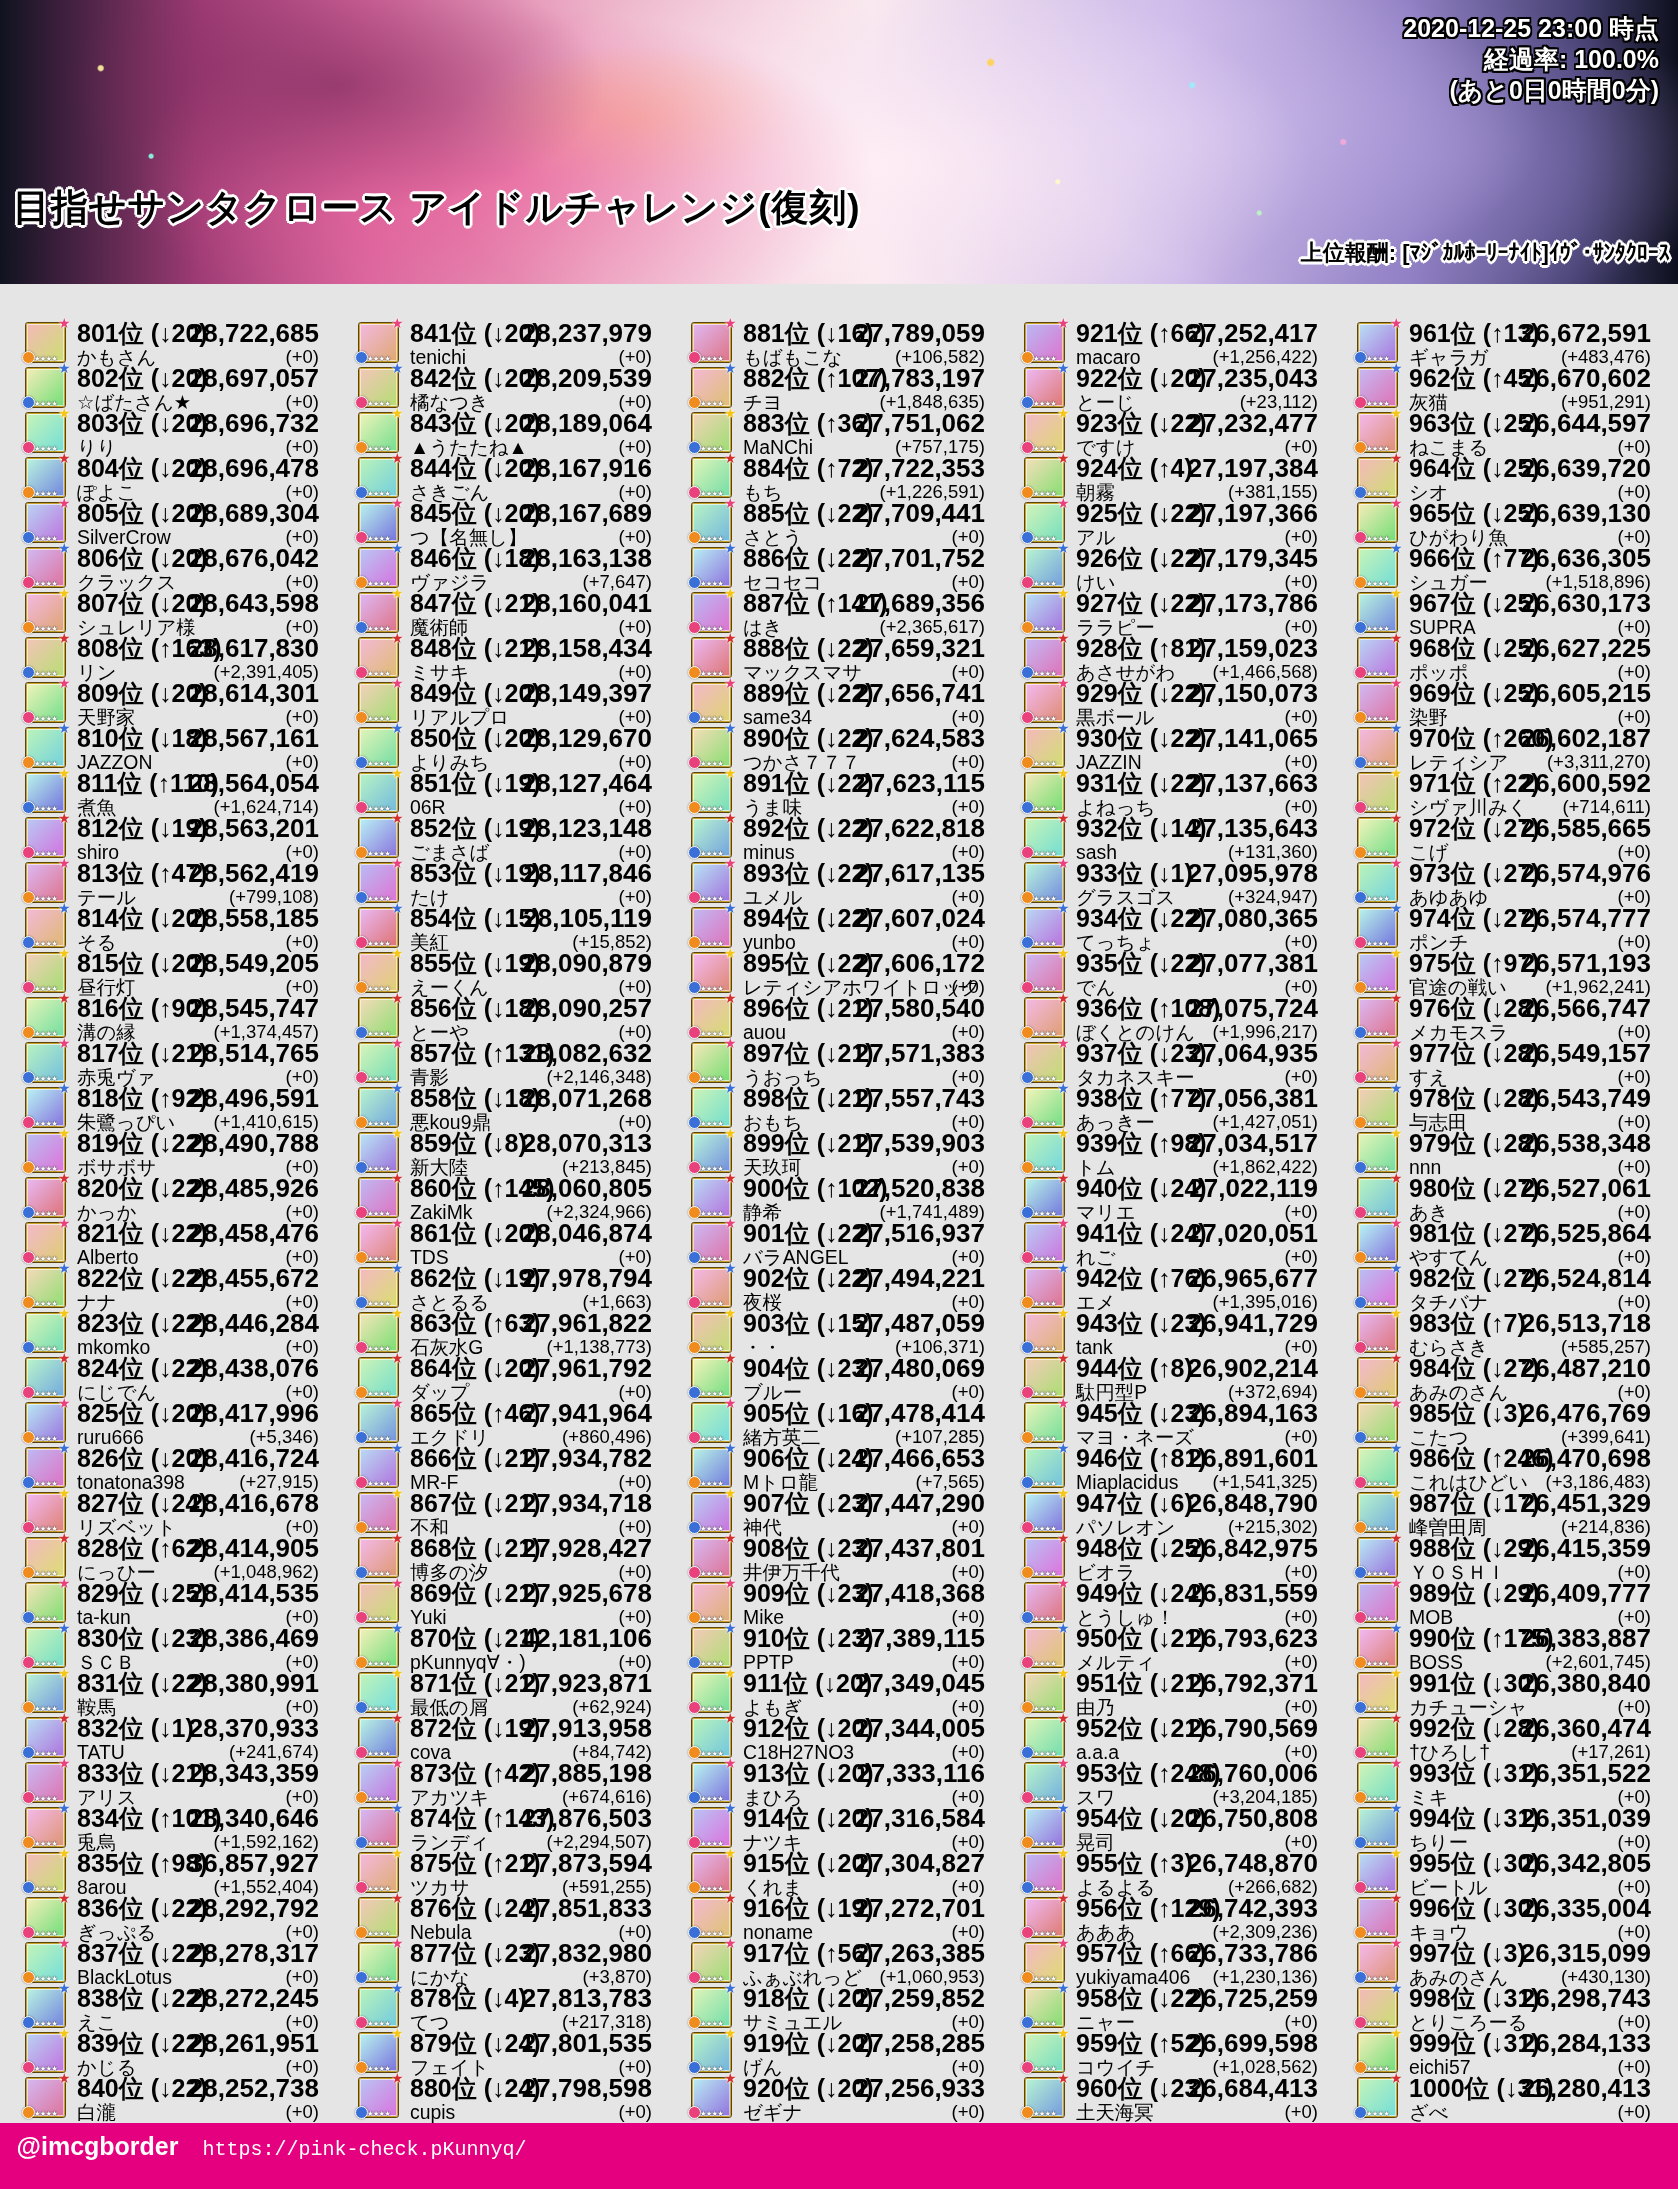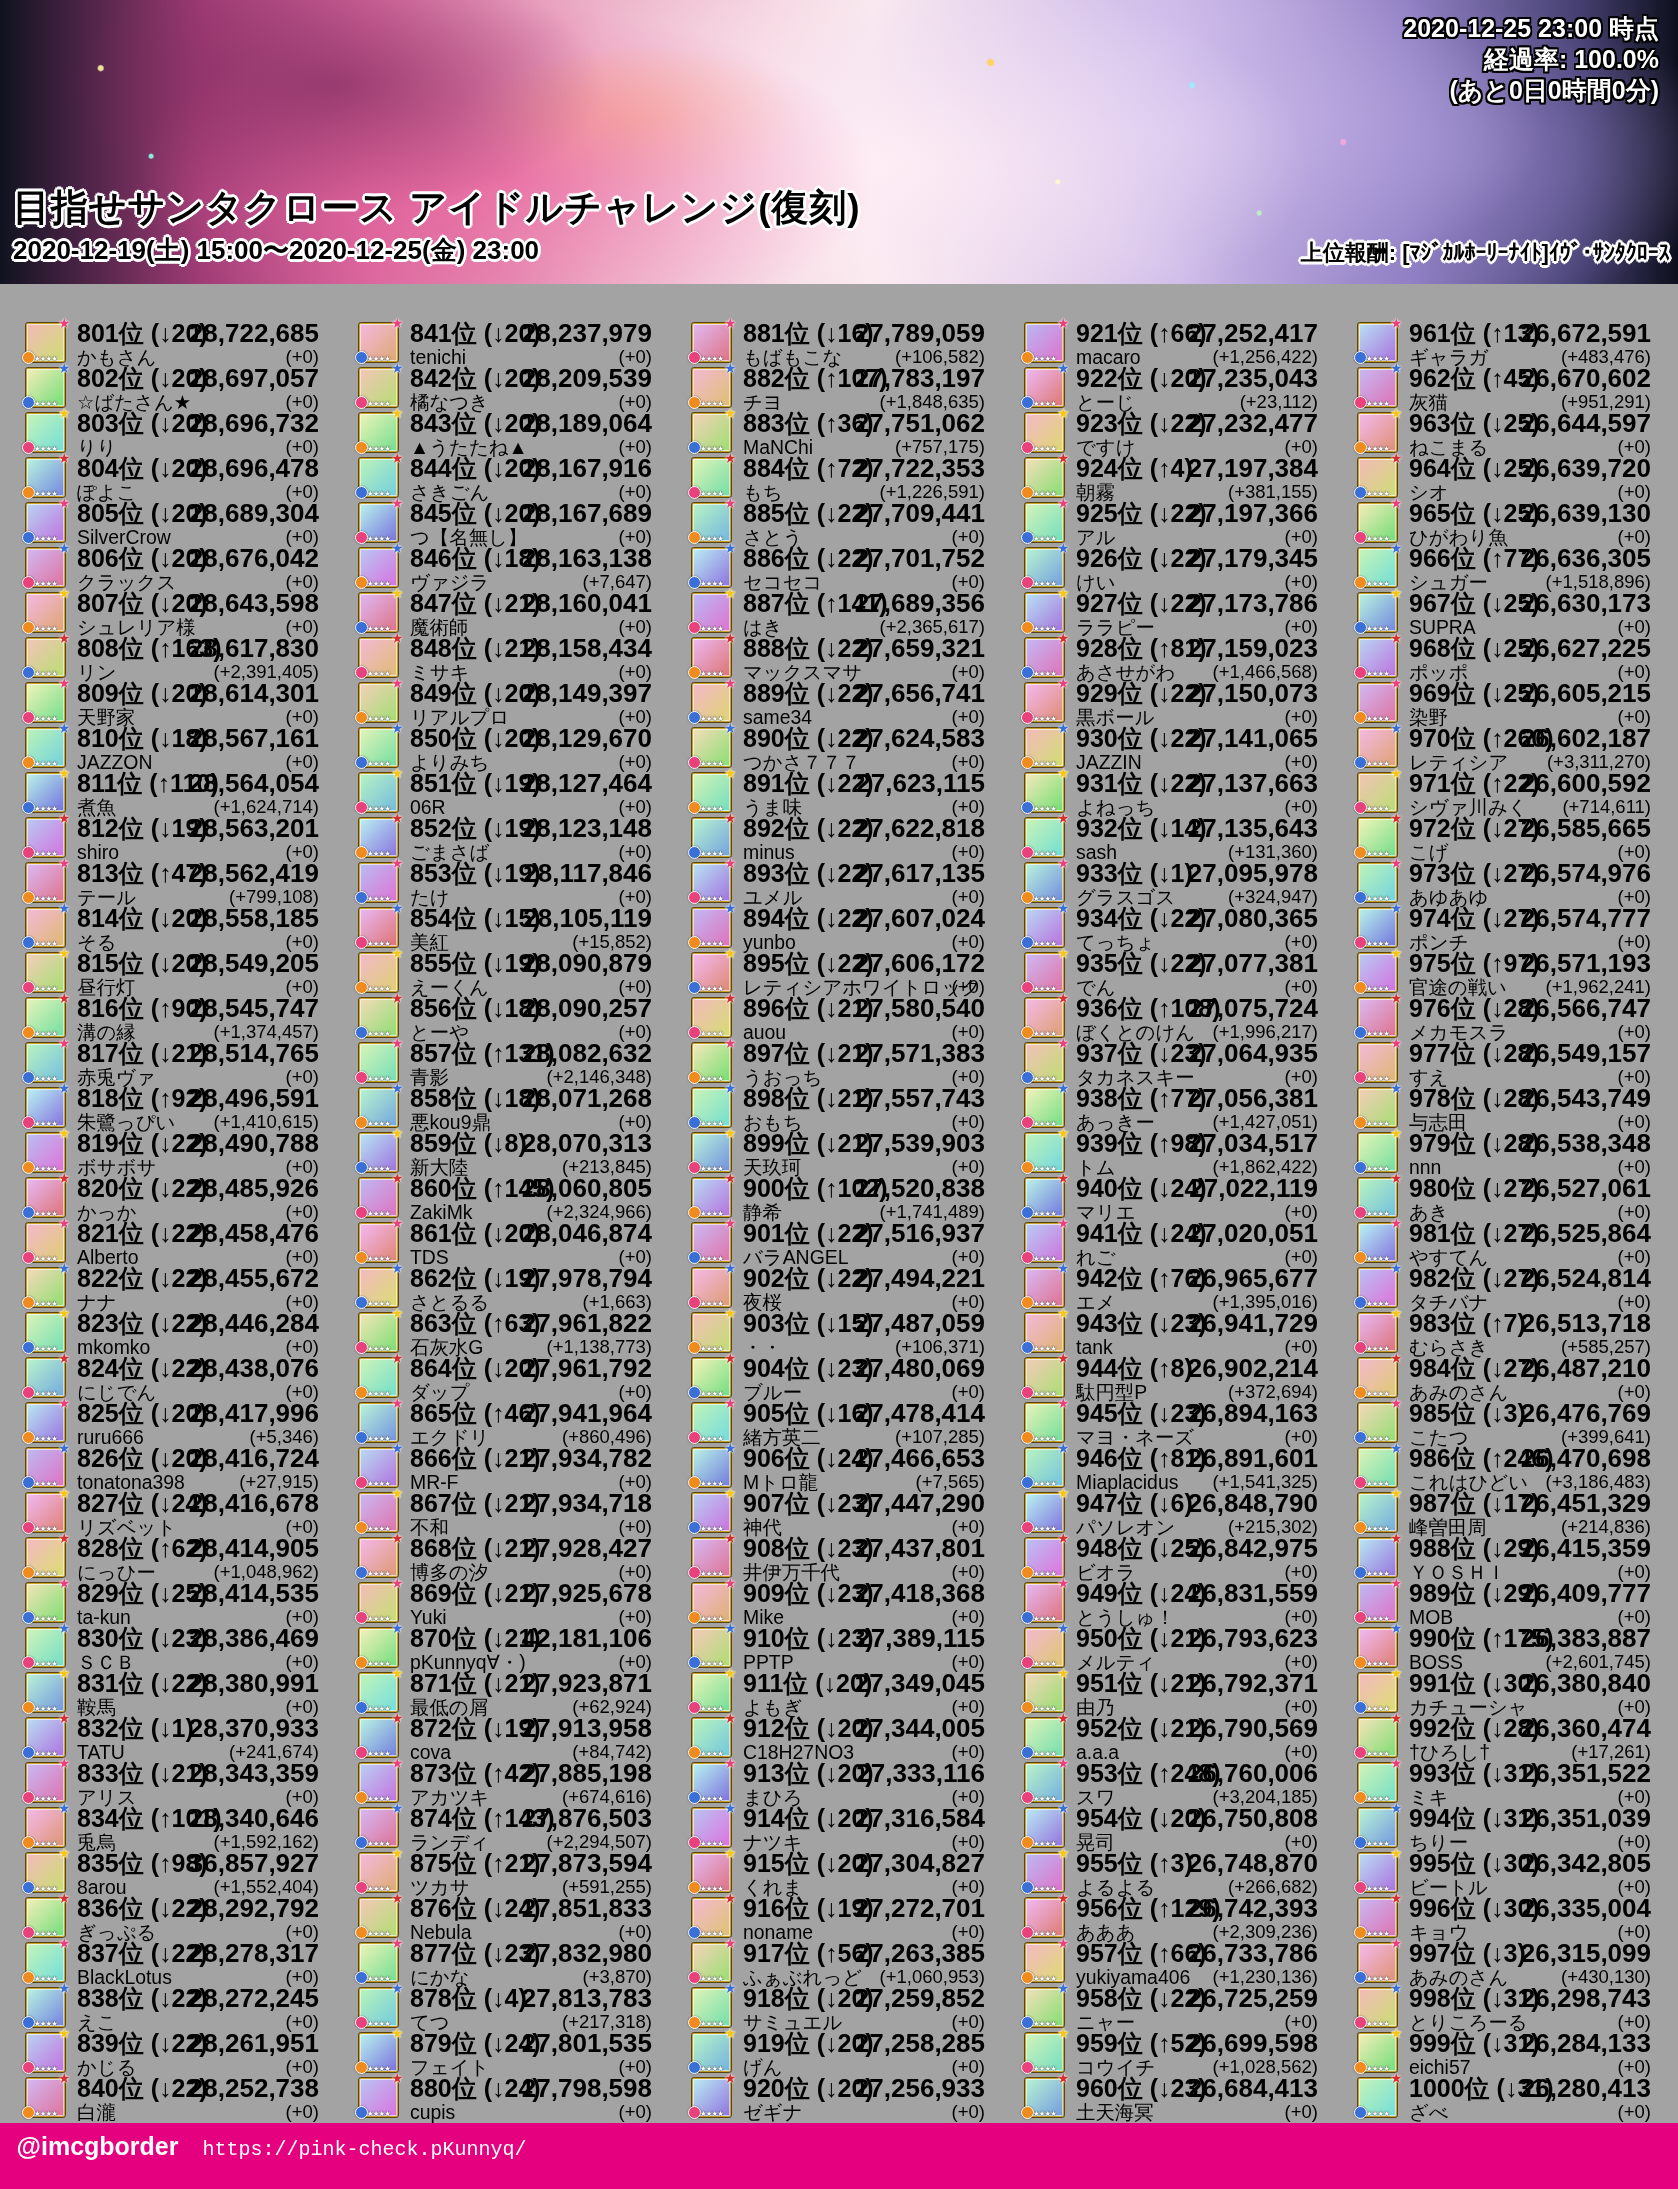--- a/index.html
+++ b/index.html
@@ -1,16 +1,16 @@
 <!DOCTYPE html>
 <html style="font-size:14.8px"><head>
 <meta charset="utf-8">
 <style>
   html,body{margin:0;padding:0;background:#fff;}
-  .page{position:relative;width:1679px;height:2189px;background:#a3a3a3;overflow:hidden;
+  .page{position:relative;width:1679px;height:2189px;background:#e5e5e5;overflow:hidden;
         font-family:"Liberation Sans","DejaVu Sans",sans-serif;color:#000;}
   
   .banner{position:absolute;left:0;top:0;width:1679px;height:284px;overflow:hidden;
     background:
       radial-gradient(circle 5.5px at 6% 24%, rgba(255,245,160,.9) 0 40%, transparent 70%),
       radial-gradient(circle 4.6px at 9% 55%, rgba(140,255,230,.9) 0 40%, transparent 70%),
       radial-gradient(circle 6.5px at 59% 22%, rgba(255,210,90,.95) 0 40%, transparent 70%),
       radial-gradient(circle 4.6px at 63% 64%, rgba(255,250,200,.9) 0 40%, transparent 70%),
       radial-gradient(circle 5.5px at 71% 30%, rgba(150,240,255,.85) 0 40%, transparent 70%),
       radial-gradient(circle 4.6px at 75% 75%, rgba(190,255,190,.8) 0 40%, transparent 70%),
@@ -67,21 +67,20 @@
 
 <div class="page">
 
   <header class="banner">
     <div class="stamp">
       <div>2020-12-25 23:00 時点</div>
       <div>経過率: 100.0%</div>
       <div>(あと0日0時間0分)</div>
     </div>
     <h1 class="title ow">目指せサンタクロース アイドルチャレンジ(復刻)</h1>
-    <div class="daterange ow">2020-12-19(土) 15:00〜2020-12-25(金) 23:00</div>
     <div class="reward ow">上位報酬: [ﾏｼﾞｶﾙﾎｰﾘｰﾅｲﾄ]ｲｳﾞ･ｻﾝﾀｸﾛｰｽ</div>
   </header>
 
 
   <main class="grid">
       <div class="col">
         <div class="row">
           <div class="avatar" style="background:linear-gradient(135deg,hsl(0,72%,84%),hsl(70,62%,66%))">
             <span class="star" style="color:#e8417c">★</span>
             <span class="badge" style="background:#f08c1e"></span>

